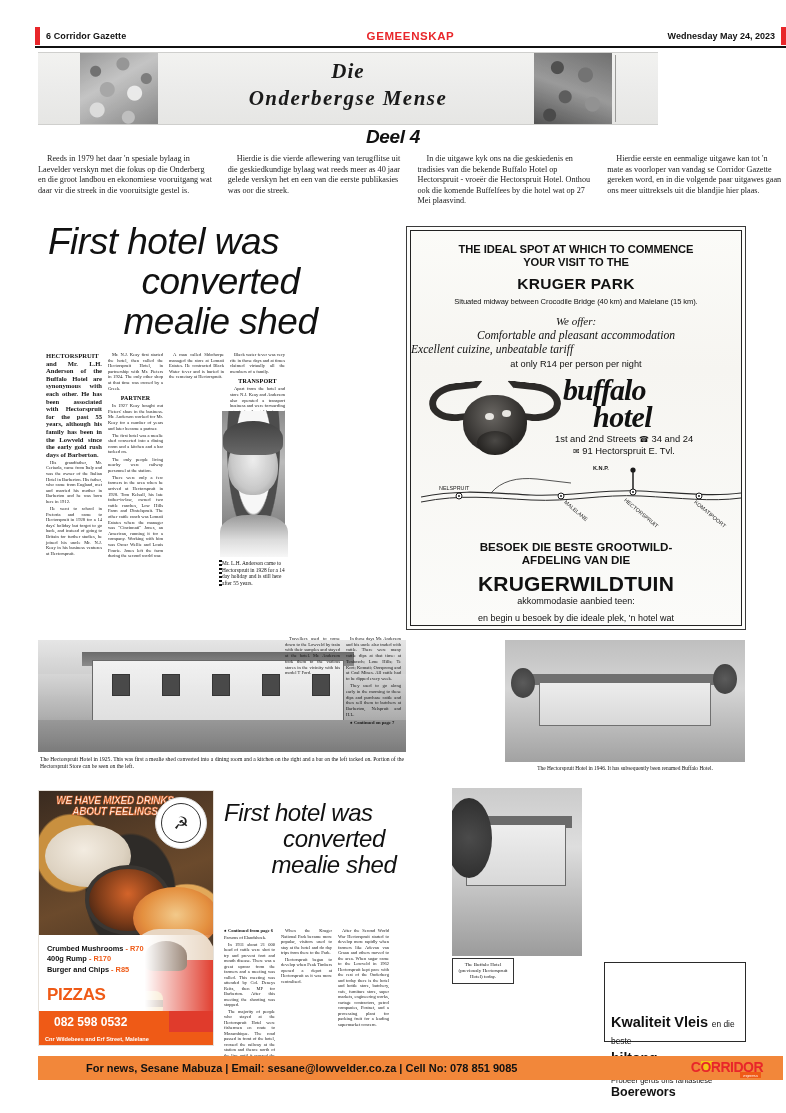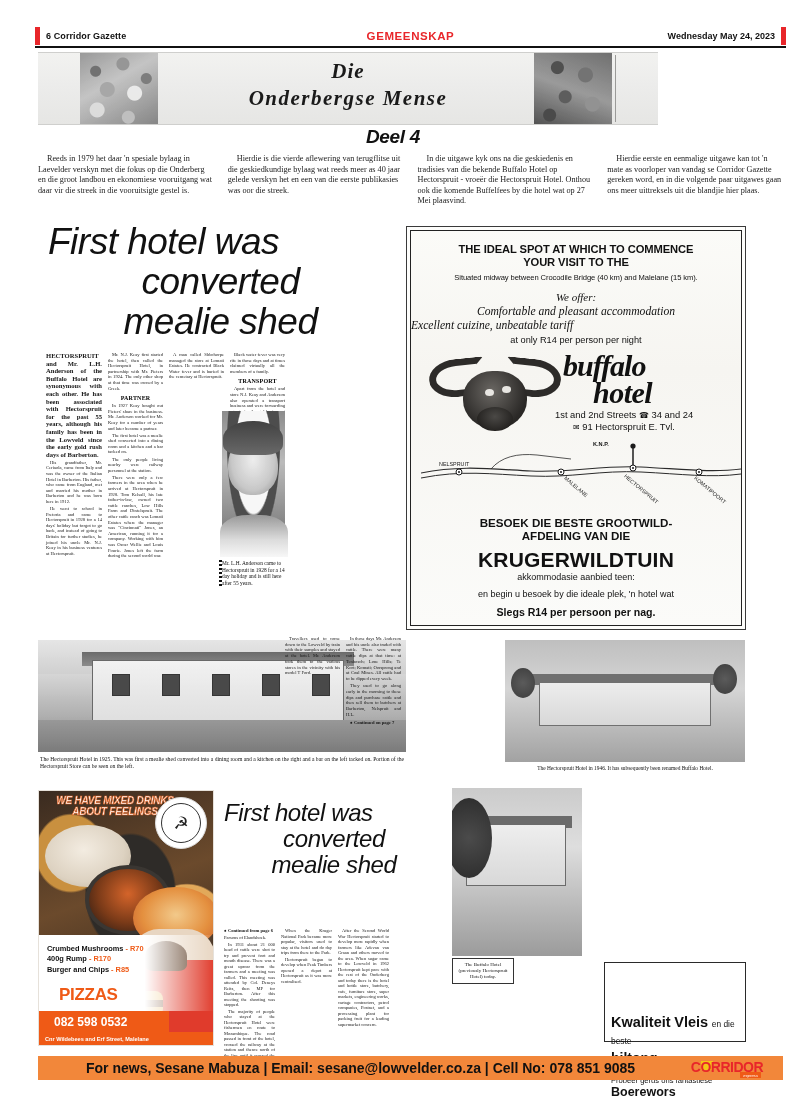--- a/index.html
+++ b/index.html
@@ -208,21 +208,21 @@
       background:#fff; border:1px solid #ddd; }
   .pz-badge-in { position:absolute; left:5px; top:5px; right:5px; bottom:5px; border-radius:50%;
       border:1.2px solid #333; }
   .pz-antler { position:absolute; left:50%; top:50%; transform:translate(-50%,-52%);
       font-size:17px; color:#222; font-family:"DejaVu Sans",sans-serif; }
   .pz-white { position:absolute; left:0; bottom:34px; width:176px; height:76px;
       background:linear-gradient(90deg,#fff 0 60%, rgba(255,255,255,0) 100%); }
   .pz-menu { position:absolute; left:8px; bottom:70px; width:124px;
       font-family:"Liberation Sans",sans-serif; font-weight:700; font-size:7.4px; line-height:10.4px; color:#111; }
   .pz-menu .pr { color:#ef5a16; }
-  .pz-pizzas { position:absolute; left:20px; bottom:40px; font-family:"Liberation Sans",sans-serif;
+  .pz-pizzas { position:absolute; left:8px; bottom:40px; font-family:"Liberation Sans",sans-serif;
       font-weight:700; font-size:17px; color:#ef5a16; letter-spacing:-0.3px; }
   .pz-phonebar { position:absolute; left:0; bottom:12px; width:130px; height:22px; background:#ef5a16;
       display:flex; align-items:center; }
   .pz-phone { font-family:"Liberation Sans",sans-serif; font-weight:700; font-size:12px; color:#fff; margin-left:15px; }
   .pz-footbar { position:absolute; left:0; bottom:0; width:176px; height:13px; background:#ef5a16;
       display:flex; align-items:center; }
   .pz-foot { font-family:"Liberation Sans",sans-serif; font-weight:700; font-size:5.6px; color:#fff; margin-left:6px; }
 
   
   .headline2 { position:absolute; left:224px; top:800px; width:220px;
@@ -258,21 +258,21 @@
   .v1 b { font-size:14.5px; font-weight:700; }
   .v1 .sm { font-size:8.4px; }
   .v2 { font-family:"Liberation Sans",sans-serif; font-size:14px; font-weight:700; color:#111; margin-top:1px; }
   .v2 .sm { font-size:8.2px; font-weight:400; }
   .v3 { font-family:"Liberation Sans",sans-serif; font-size:7.6px; color:#111; margin-top:10px; }
   .v3 b { font-size:12.5px; }
 
   
   .footer { position:absolute; left:38px; top:1056px; width:745px; height:24px;
       background:linear-gradient(90deg,#f2873a 0%, #f2873a 100%); display:flex; align-items:center; }
-  .foot-text { font-family:"Liberation Sans",sans-serif; font-weight:700; font-size:14px; color:#111; margin-left:48px; position:relative; z-index:3; }
+  .foot-text { font-family:"Liberation Sans",sans-serif; font-weight:700; font-size:11px; color:#111; margin-left:48px; position:relative; z-index:3; }
   .foot-logo { position:absolute; right:20px; top:3px; z-index:3; font-family:"Liberation Sans",sans-serif;
       font-weight:700; font-size:14px; color:#e8262a; letter-spacing:-0.5px; }
   .foot-logo .o1 { color:#e8262a; }
   .foot-logo .ylw { position:absolute; left:10px; top:2px; width:12px; height:9px; background:#f5c518; z-index:-1; }
   .foot-sub2 { position:absolute; right:22px; top:16px; background:#ef5a16; color:#fff; font-size:4.2px;
       padding:0.5px 3px; font-family:"Liberation Sans",sans-serif; font-style:italic; z-index:4; }
   .foot-band { position:absolute; left:38px; top:1056px; width:745px; height:24px; background:#f2873a; }
   .foot-cut { position:absolute; left:86px; top:1056px; width:600px; height:24px; background:#fff; }
 </style>
 </head>
@@ -351,20 +351,21 @@
   </div>
   <div class="capbox">
     <div class="bar"></div>
     <span>Mr. L.H. Anderson came to Hectorspruit in 1928 for a 14 day holiday and is still here after 55 years.</span>
   </div>
 
   <div class="ad-buffalo">
     <div class="ad-inner">
       <div class="ad-l1">THE IDEAL SPOT AT WHICH TO COMMENCE</div>
       <div class="ad-l1" style="margin-top:0">YOUR VISIT TO THE</div>
+      <div class="ad-l2">KRUGER PARK</div>
       <div class="ad-l3">Situated midway between Crocodile Bridge (40 km) and Malelane (15 km).</div>
       <div class="ad-offer">We offer:</div>
       <div class="ad-o2">Comfortable and pleasant accommodation</div>
       <div class="ad-o3">Excellent cuizine, unbeatable tariff</div>
       <div class="ad-o4">at only  R14 per person per night</div>
 
       <div class="buffalo-row">
         <div class="buf-head">
           <div class="horn-l"></div>
           <div class="horn-r"></div>

